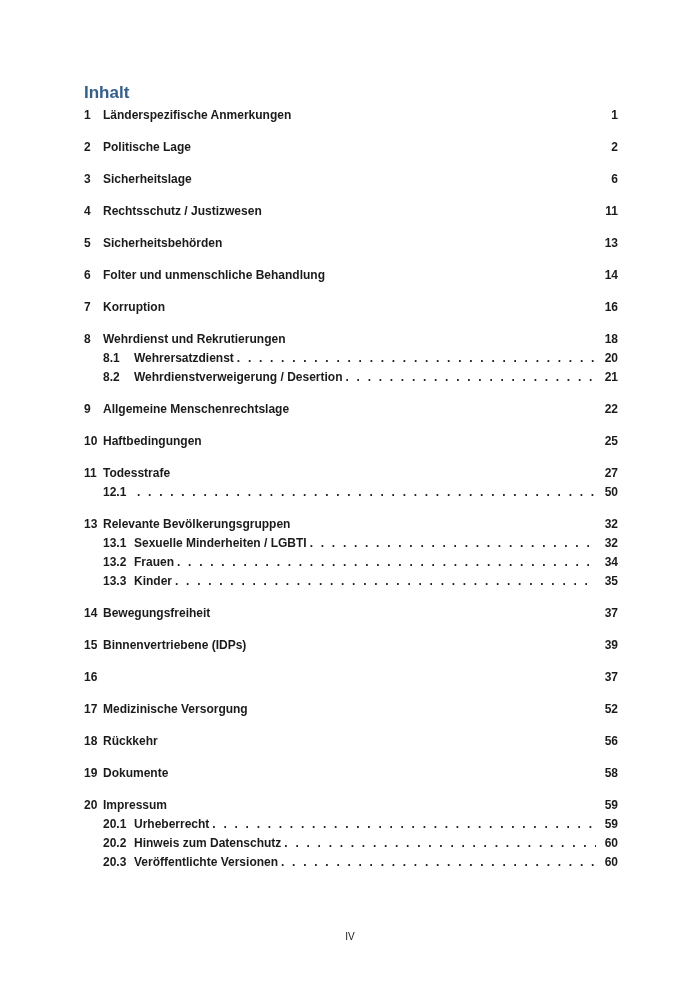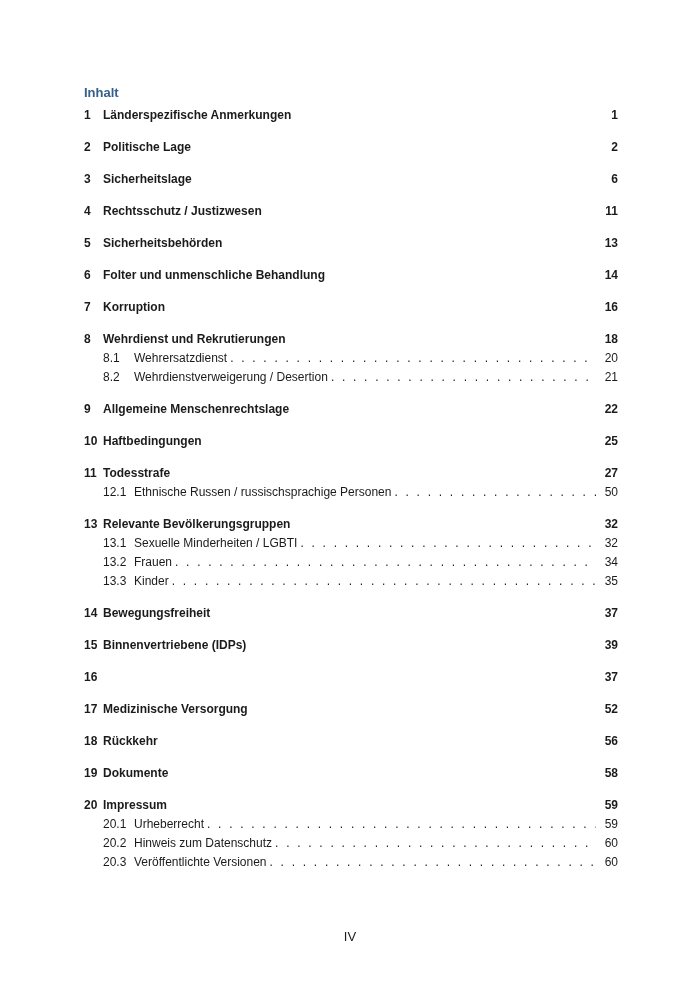--- a/index.html
+++ b/index.html
@@ -17,40 +17,40 @@
     overflow: hidden;
   }
   .content {
     position: absolute;
     left: 84px;
     top: 85px;
     width: 534px;
   }
   .toc-heading {
     margin: 0;
-    font-size: 13px;
+    font-size: 17px;
     line-height: 15px;
     font-weight: bold;
     color: #35608a;
   }
   .row {
     display: flex;
     align-items: baseline;
     font-size: 12px;
     line-height: 15px;
   }
   .row.lvl1 {
     font-weight: bold;
     margin-top: 17px;
   }
   .row.lvl1.first {
     margin-top: 8px;
   }
   .row.lvl2 {
-    font-weight: normal;
+    font-weight: bold;
     margin-top: 4px;
     padding-left: 19px;
   }
   .num {
     flex: none;
   }
   .lvl1 .num { width: 19px; }
   .lvl2 .num { width: 31px; }
   .title {
     flex: none;
@@ -69,21 +69,21 @@
     flex: none;
     min-width: 22px;
     text-align: right;
   }
   .footer {
     position: absolute;
     left: 0;
     top: 929px;
     width: 700px;
     text-align: center;
-    font-size: 13px;
+    font-size: 10px;
     line-height: 15px;
     color: #1b1b1b;
   }
 </style>
 </head>
 <body>
 
 <div class="doc-page">
   <div class="content">
     <h1 class="toc-heading">Inhalt</h1>
@@ -161,21 +161,20 @@
     <span class="pagenum">25</span>
   </div>
         <div class="row lvl1">
     <span class="num">11</span>
     <span class="title">Todesstrafe</span>
     <span class="leader"></span>
     <span class="pagenum">27</span>
   </div>
         <div class="row lvl2">
     <span class="num">12.1</span>
-    <span class="title">Ethnische Russen / russischsprachige Personen</span>
     <span class="leader"> . . . . . . . . . . . . . . . . . . . . . . . . . . . . . . . . . . . . . . . . . . . . . . . . . . . . . . . . . . . . . . . . . . . . . . . . . . . . . . . . . . . . . . . . . .</span>
     <span class="pagenum">50</span>
   </div>
         <div class="row lvl1">
     <span class="num">13</span>
     <span class="title">Relevante Bevölkerungsgruppen</span>
     <span class="leader"></span>
     <span class="pagenum">32</span>
   </div>
         <div class="row lvl2">

